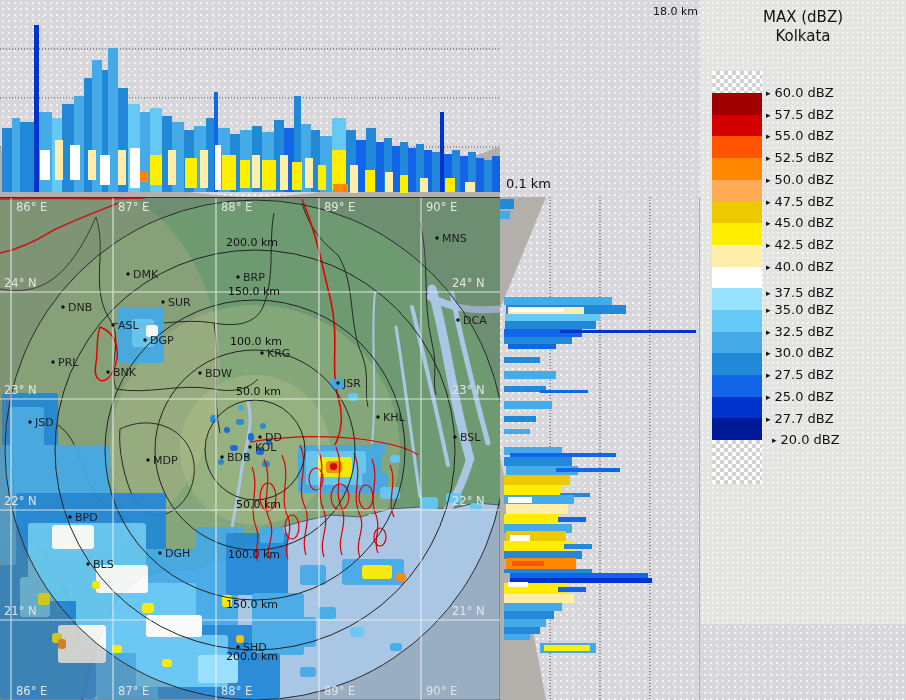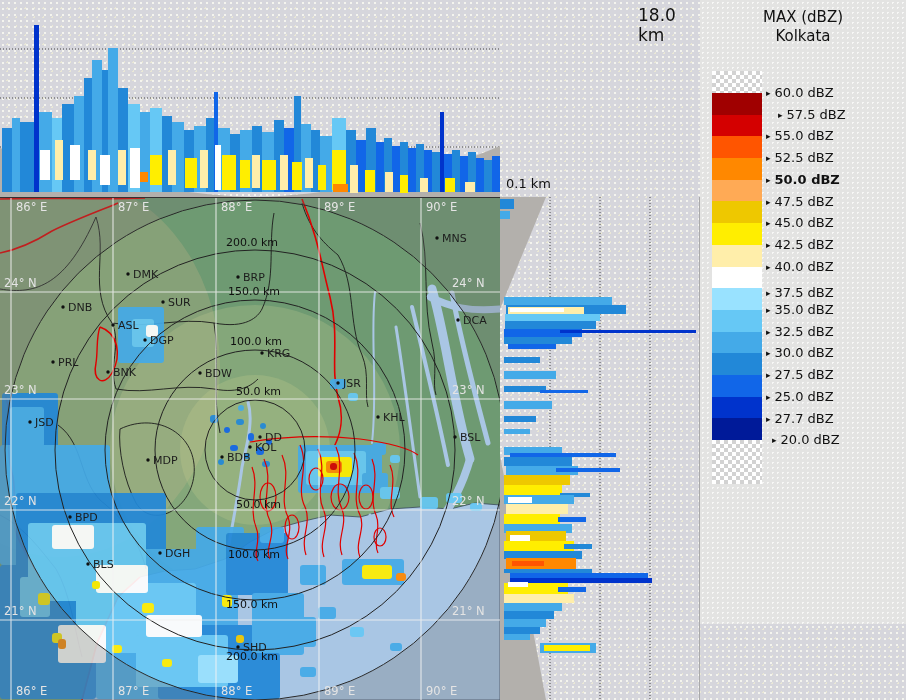--- a/index.html
+++ b/index.html
@@ -17,21 +17,21 @@
        background-size:5px 5px;}
   #legend-title{left:0;top:8px;width:206px;text-align:center;font-size:15px;line-height:19px;color:#111;}
   #color-bar{left:12px;top:71px;width:50px;}
   .band{width:50px;}
   .checker{background-color:#ffffff;
        background-image:linear-gradient(45deg,#d2d2d2 25%,transparent 25%,transparent 75%,#d2d2d2 75%),
                         linear-gradient(45deg,#d2d2d2 25%,transparent 25%,transparent 75%,#d2d2d2 75%);
        background-position:0 0,4px 4px;background-size:8px 8px;}
   .tick{position:absolute;left:66px;white-space:nowrap;font-size:13px;color:#111;}
   .tick .arr{font-size:9px;margin-right:4px;vertical-align:1px;color:#111;}
-  #top-height-label{left:638px;top:5px;width:60px;font-size:17px;color:#111;}
+  #top-height-label{left:638px;top:5px;width:60px;text-align:right;font-size:11px;color:#111;}
   #side-height-label{left:506px;top:176px;font-size:13px;color:#111;}
 </style>
 </head>
 <body>
 
 <div id="app">
 
   <svg class="abs" style="left:0;top:0" width="500" height="197" viewBox="0 0 500 197">
     <g>
       <line x1="0" y1="49" x2="500" y2="49" stroke="#444" stroke-width="1" stroke-dasharray="1,2"></line>
@@ -452,24 +452,24 @@
         <div class="band" style="background: rgb(102, 200, 245); height: 21.7px;"></div>
         <div class="band" style="background: rgb(68, 170, 232); height: 21.7px;"></div>
         <div class="band" style="background: rgb(34, 136, 216); height: 21.7px;"></div>
         <div class="band" style="background: rgb(17, 102, 232); height: 21.7px;"></div>
         <div class="band" style="background: rgb(0, 51, 204); height: 21.7px;"></div>
         <div class="band" style="background: rgb(0, 26, 153); height: 21.7px;"></div>
         <div class="band checker" style="height: 44px;"></div>
       </div>
     <div id="tick-labels">
         <div class="tick" style="top: 85px;"><span class="arr">▸</span><span>60.0 dBZ</span></div>
-        <div class="tick" style="top: 106.7px; margin-left: 12px;"><span class="arr">▸</span><span>57.5 dBZ</span></div>
+        <div class="tick" style="top: 106.7px;"><span class="arr">▸</span><span>57.5 dBZ</span></div>
         <div class="tick" style="top: 128.4px;"><span class="arr">▸</span><span>55.0 dBZ</span></div>
         <div class="tick" style="top: 150.1px;"><span class="arr">▸</span><span>52.5 dBZ</span></div>
-        <div class="tick" style="top: 171.8px; font-weight: bold;"><span class="arr">▸</span><span>50.0 dBZ</span></div>
+        <div class="tick" style="top: 171.8px;"><span class="arr">▸</span><span>50.0 dBZ</span></div>
         <div class="tick" style="top: 193.5px;"><span class="arr">▸</span><span>47.5 dBZ</span></div>
         <div class="tick" style="top: 215.2px;"><span class="arr">▸</span><span>45.0 dBZ</span></div>
         <div class="tick" style="top: 236.9px;"><span class="arr">▸</span><span>42.5 dBZ</span></div>
         <div class="tick" style="top: 258.6px;"><span class="arr">▸</span><span>40.0 dBZ</span></div>
         <div class="tick" style="top: 285px;"><span class="arr">▸</span><span>37.5 dBZ</span></div>
         <div class="tick" style="top: 302px;"><span class="arr">▸</span><span>35.0 dBZ</span></div>
         <div class="tick" style="top: 323.7px;"><span class="arr">▸</span><span>32.5 dBZ</span></div>
         <div class="tick" style="top: 345.4px;"><span class="arr">▸</span><span>30.0 dBZ</span></div>
         <div class="tick" style="top: 367.1px;"><span class="arr">▸</span><span>27.5 dBZ</span></div>
         <div class="tick" style="top: 388.8px;"><span class="arr">▸</span><span>25.0 dBZ</span></div>

